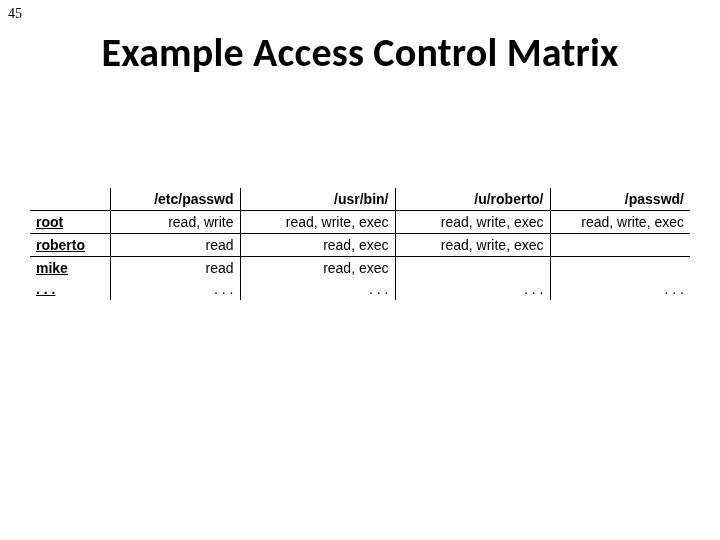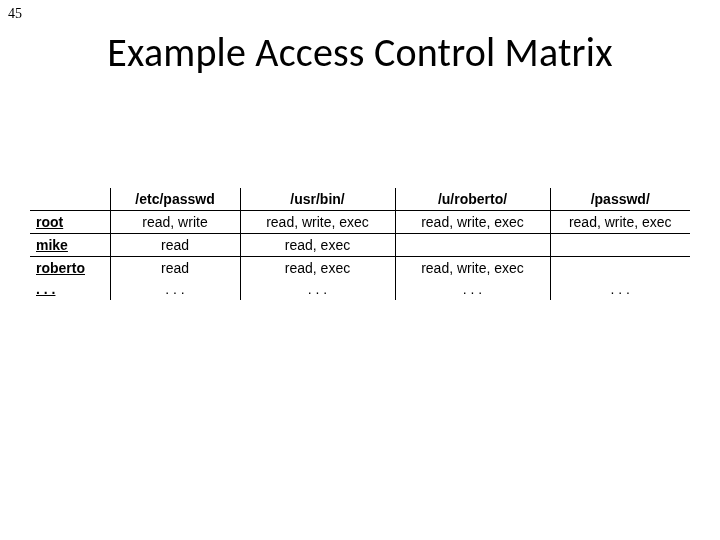--- a/index.html
+++ b/index.html
@@ -25,39 +25,39 @@
     font-family: Georgia, "Times New Roman", serif;
     color: #000;
   }
   .title {
     position: absolute;
     top: 28px;
     left: 0;
     width: 100%;
     text-align: center;
     font-size: 40px;
-    font-weight: 400;
+    font-weight: 700;
     font-family: Calibri, "Segoe UI", Arial, sans-serif;
     letter-spacing: 0.2px;
   }
   .table-wrap {
     position: absolute;
     top: 188px;
     left: 30px;
     width: 660px;
   }
   table {
     border-collapse: collapse;
     width: 100%;
     font-family: Arial, Helvetica, sans-serif;
     font-size: 14px;
   }
   th, td {
     padding: 3px 6px;
-    text-align: center;
+    text-align: right;
     vertical-align: middle;
   }
   thead th {
     font-weight: 700;
     border: none;
   }
   tbody td.row-head {
     text-align: left;
     font-weight: 700;
     padding-left: 6px;
@@ -122,31 +122,31 @@
       </thead>
       <tbody>
         <tr>
           <td class="row-head">root</td>
           <td>read, write</td>
           <td>read, write, exec</td>
           <td>read, write, exec</td>
           <td>read, write, exec</td>
         </tr>
         <tr>
+          <td class="row-head">roberto</td>
+          <td>read</td>
+          <td>read, exec</td>
+          <td>read, write, exec</td>
+          <td></td>
+        </tr>
+        <tr>
           <td class="row-head">mike</td>
           <td>read</td>
           <td>read, exec</td>
           <td></td>
-          <td></td>
-        </tr>
-        <tr>
-          <td class="row-head">roberto</td>
-          <td>read</td>
-          <td>read, exec</td>
-          <td>read, write, exec</td>
           <td></td>
         </tr>
         <tr class="ellipsis">
           <td class="row-head">. . .</td>
           <td>. . .</td>
           <td>. . .</td>
           <td>. . .</td>
           <td>. . .</td>
         </tr>
       </tbody>

